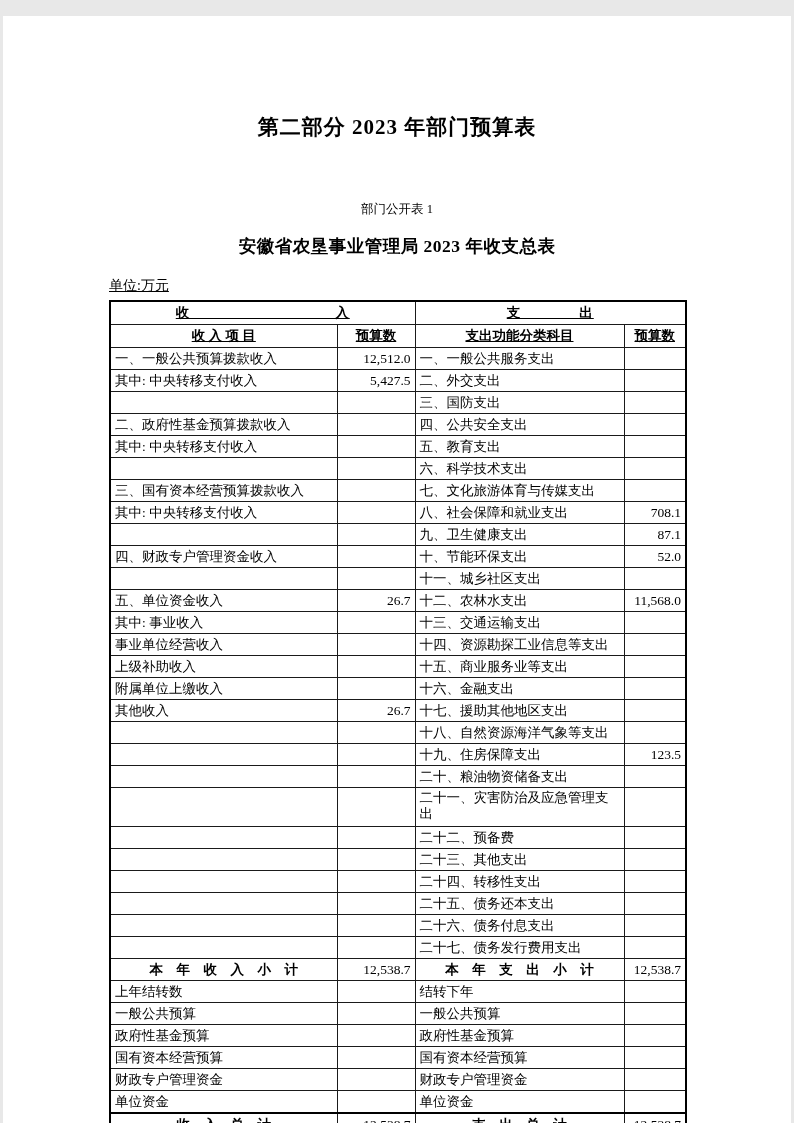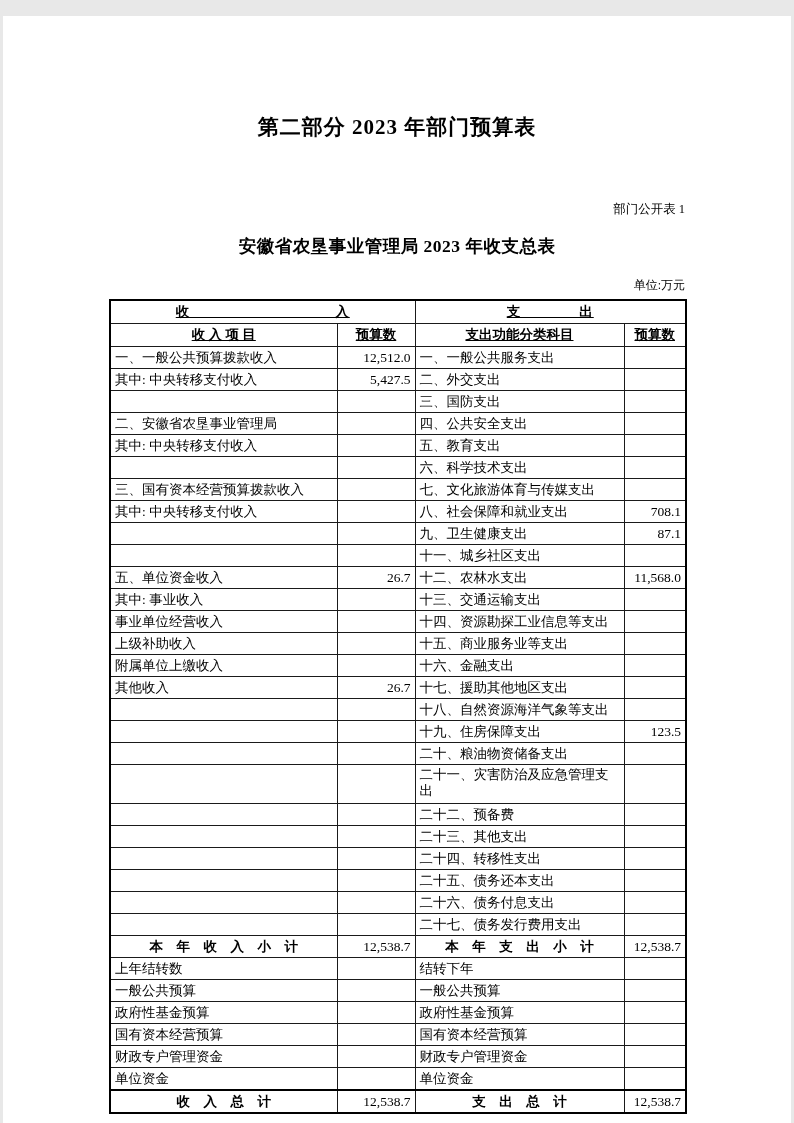--- a/index.html
+++ b/index.html
@@ -18,34 +18,35 @@
     font-size:21px;
     font-weight:bold;
     letter-spacing:1px;
   }
   .content{
     width:576px;
     margin:0 auto;
   }
   .table-label{
     margin-top:60px;
-    text-align:right;
+    text-align:center;
     font-size:12.5px;
   }
   .doc-table-title{
     margin-top:16px;
     text-align:center;
     font-size:17.5px;
     font-weight:bold;
     letter-spacing:0.5px;
   }
   .unit-note{
     margin-top:19px;
-    text-align:right;
-    font-size:12px;
+    text-align:left;
+    font-size:14px;
+    text-decoration:underline;
   }
   table.budget{
     margin-top:5px;
     width:576px;
     border-collapse:collapse;
     table-layout:fixed;
     border:2px solid #000;
     font-size:13.5px;
   }
   table.budget th, table.budget td{
@@ -119,21 +120,21 @@
             <td class="item ind0">二、外交支出</td>
             <td class="num"></td>
           </tr>
           <tr>
             <td class="item ind0"></td>
             <td class="num"></td>
             <td class="item ind0">三、国防支出</td>
             <td class="num"></td>
           </tr>
           <tr>
-            <td class="item ind0">二、安徽省农垦事业管理局</td>
+            <td class="item ind0">二、政府性基金预算拨款收入</td>
             <td class="num"></td>
             <td class="item ind0">四、公共安全支出</td>
             <td class="num"></td>
           </tr>
           <tr>
             <td class="item ind1">其中: 中央转移支付收入</td>
             <td class="num"></td>
             <td class="item ind0">五、教育支出</td>
             <td class="num"></td>
           </tr>
@@ -153,20 +154,26 @@
             <td class="item ind1">其中: 中央转移支付收入</td>
             <td class="num"></td>
             <td class="item ind0">八、社会保障和就业支出</td>
             <td class="num">708.1</td>
           </tr>
           <tr>
             <td class="item ind0"></td>
             <td class="num"></td>
             <td class="item ind0">九、卫生健康支出</td>
             <td class="num">87.1</td>
+          </tr>
+          <tr>
+            <td class="item ind0">四、财政专户管理资金收入</td>
+            <td class="num"></td>
+            <td class="item ind0">十、节能环保支出</td>
+            <td class="num">52.0</td>
           </tr>
           <tr>
             <td class="item ind0"></td>
             <td class="num"></td>
             <td class="item ind0">十一、城乡社区支出</td>
             <td class="num"></td>
           </tr>
           <tr>
             <td class="item ind0">五、单位资金收入</td>
             <td class="num">26.7</td>

